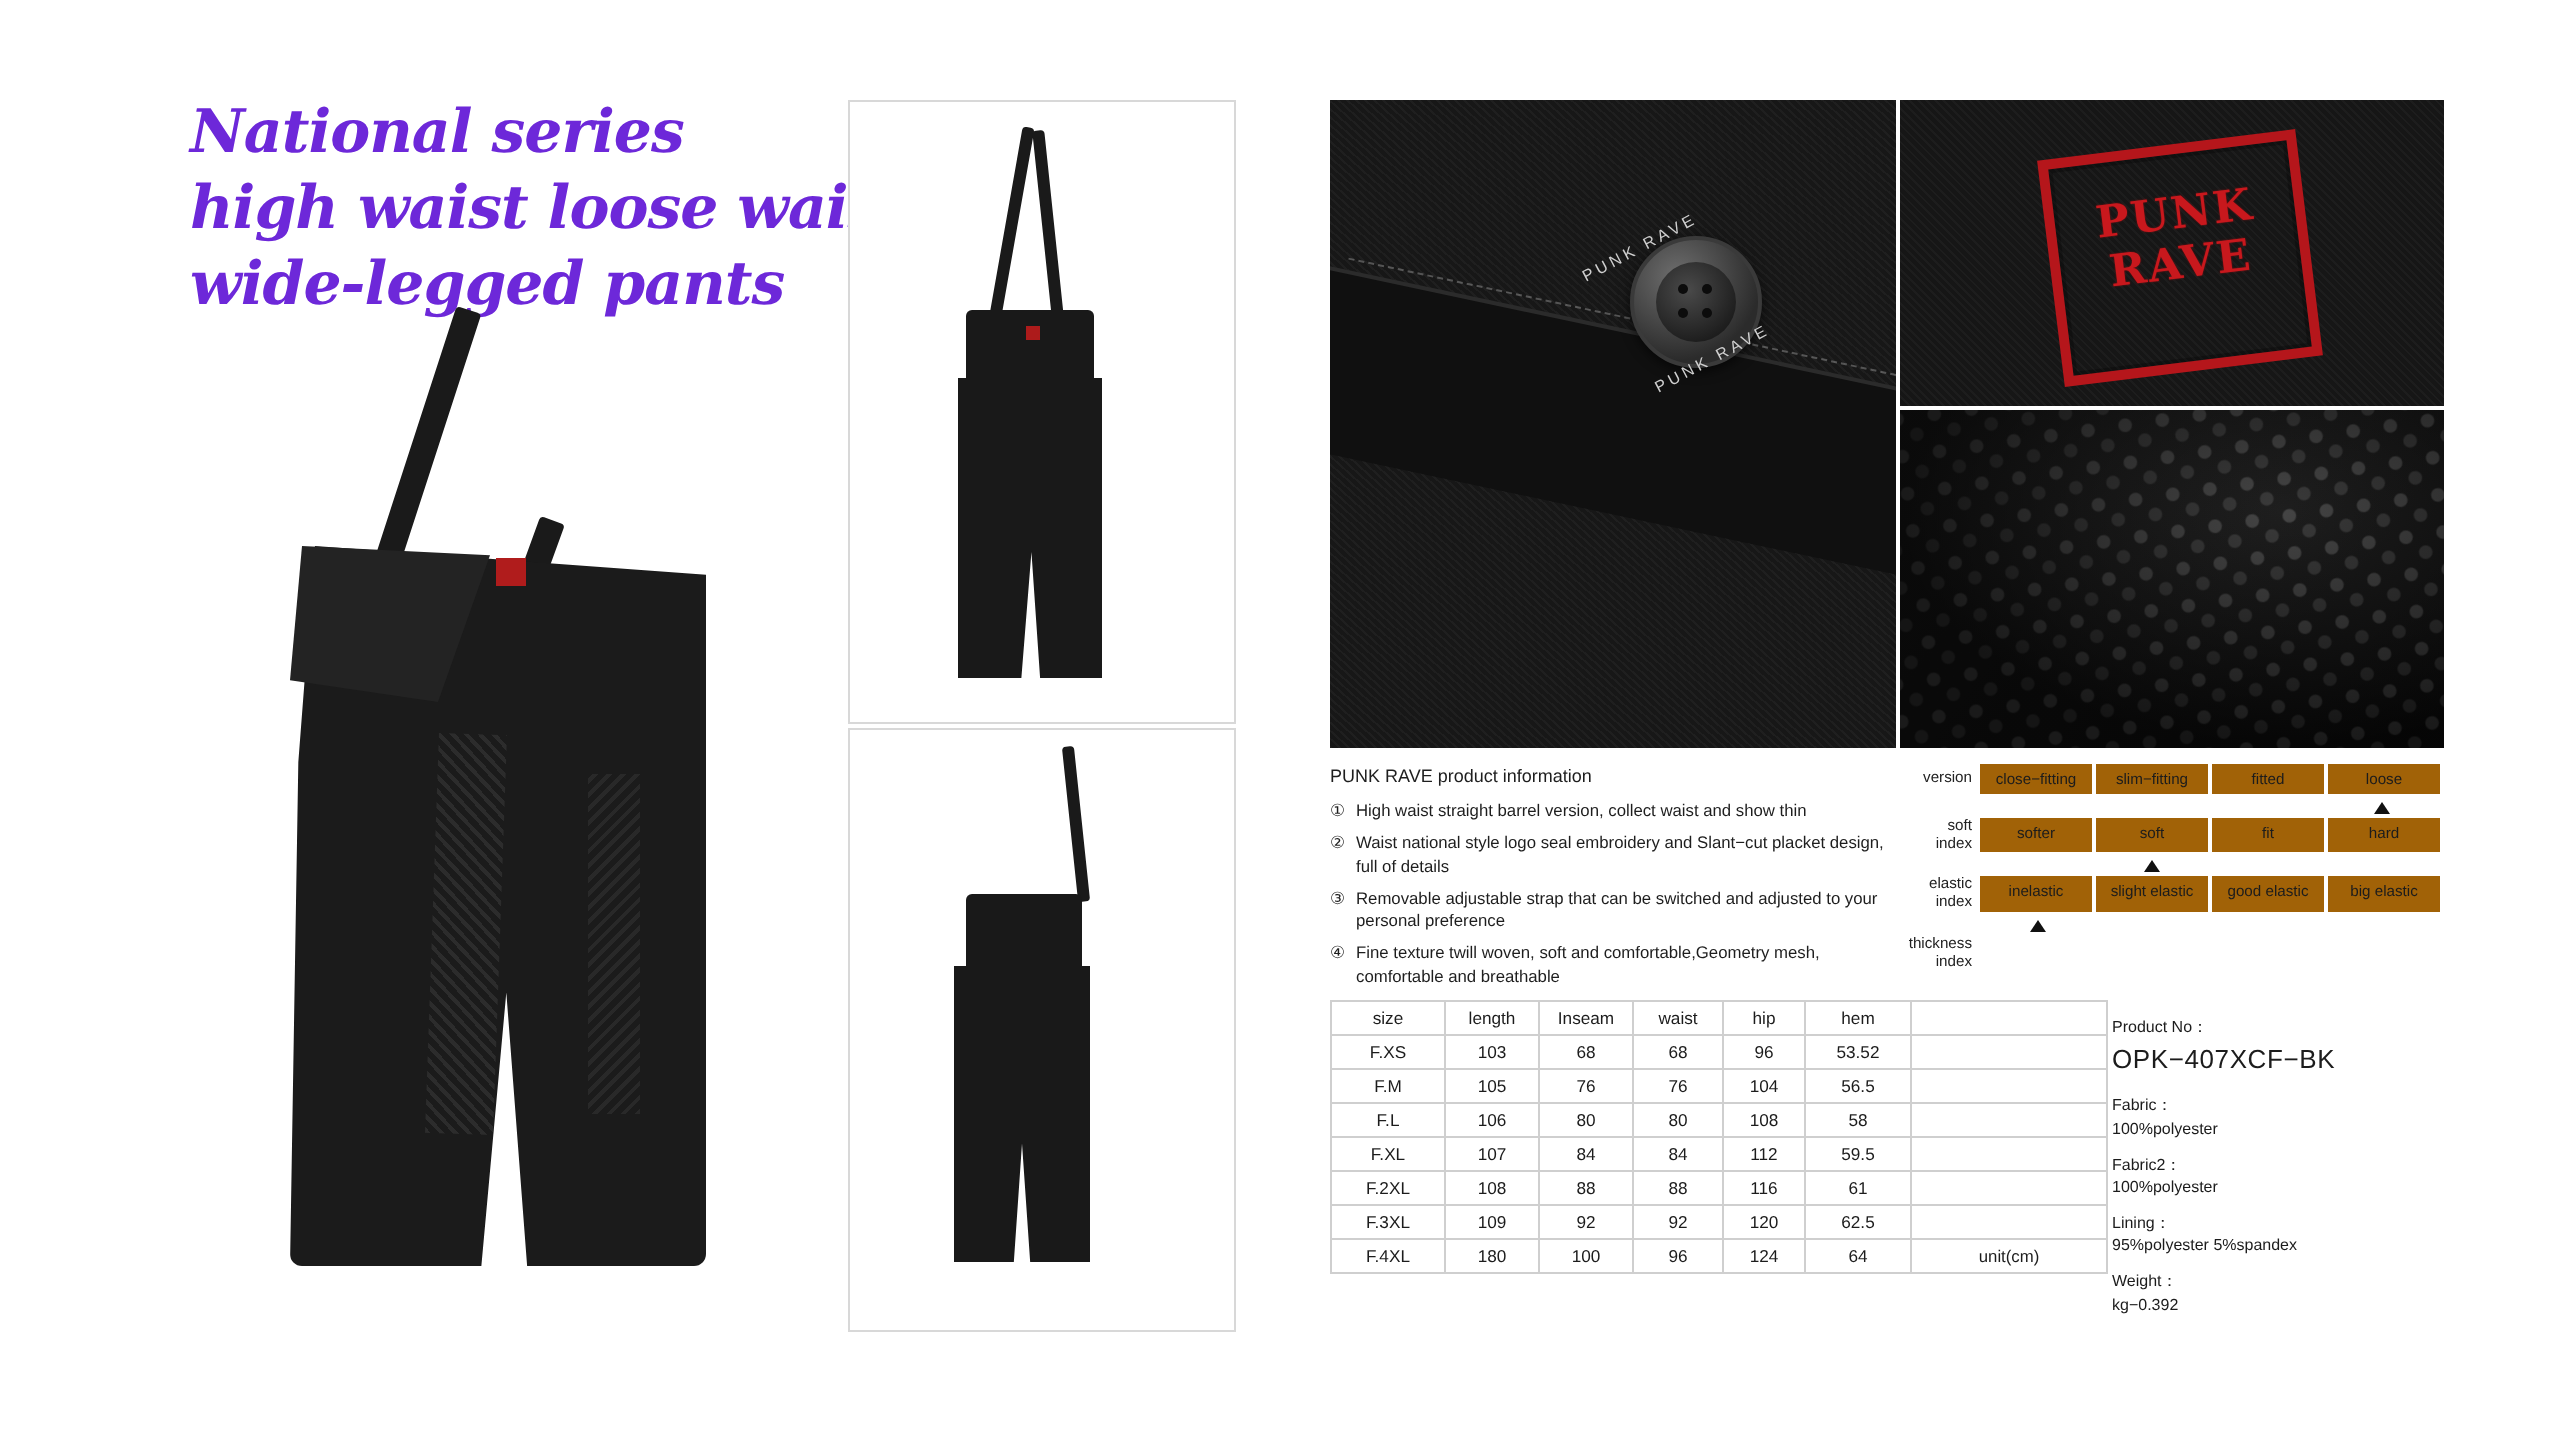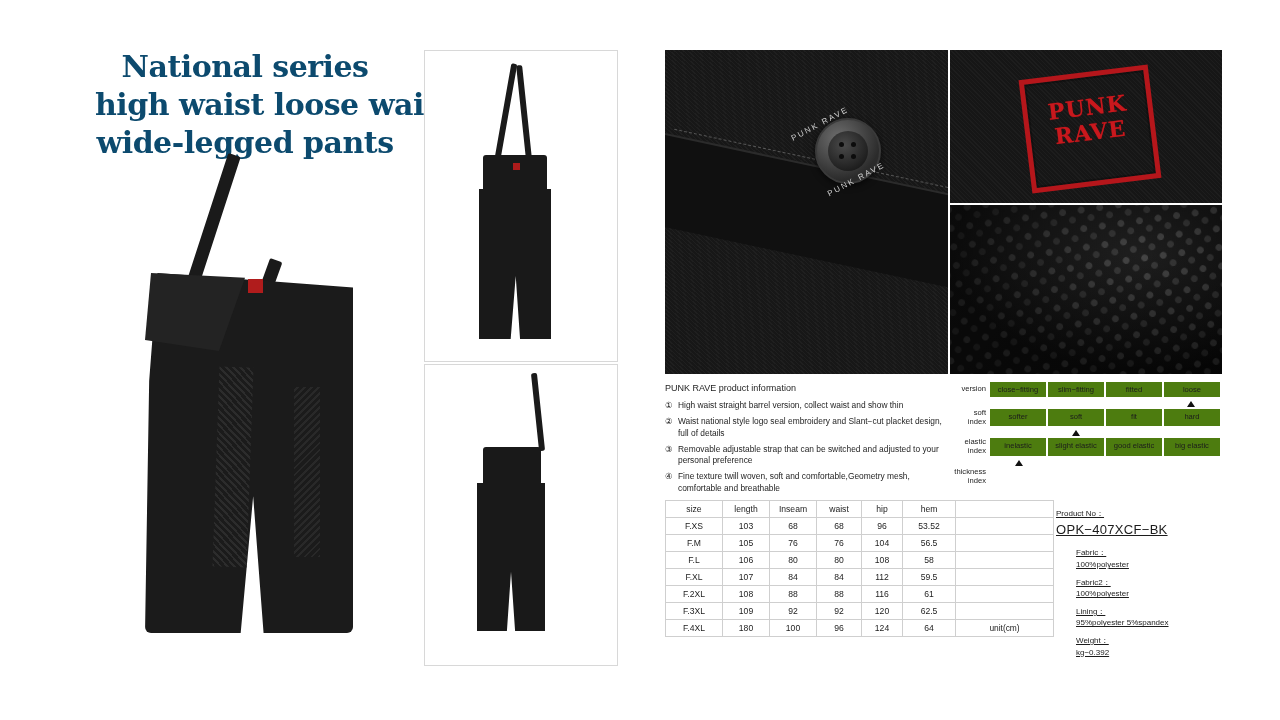--- a/index.html
+++ b/index.html
@@ -25,22 +25,22 @@
   .headline {
     position: absolute;
     left: 95px;
     top: 48px;
     width: 300px;
     font-family: "DejaVu Serif", serif;
     font-weight: bold;
     font-size: 30px;
     line-height: 1.27;
     letter-spacing: -0.5px;
-    text-align: center;
-    color: #0c4a6e;
+    color: #6d28d9;
+    font-style: italic;
   }
   .headline div { white-space: nowrap; }
 
   .model-wrap {
     position: absolute;
     left: 120px;
     top: 155px;
     width: 260px;
     height: 490px;
   }
@@ -260,21 +260,21 @@
     text-align: right;
     padding-right: 4px;
     font-size: 7.6px;
     line-height: 1.15;
     align-self: center;
     color: #222;
   }
   .spec-cells { display: flex; flex: 1; gap: 2px; position: relative; }
   .spec-cell {
     flex: 1;
-    background: #4d7c0f;
+    background: #a16207;
     text-align: center;
     padding: 3px 0;
     font-size: 7.6px;
     color: #1c1c1c;
   }
   .marker {
     position: absolute;
     bottom: -10px;
     width: 0; height: 0;
     border-left: 4px solid transparent;
@@ -302,25 +302,24 @@
   .unit-cell { font-size: 8.4px; }
 
   
   .product-info {
     position: absolute;
     left: 396px; top: 508px;
     width: 170px;
     font-size: 8px;
     line-height: 1.45;
     color: #1c1c1c;
-    text-decoration: underline;
   }
   .pi-label { font-size: 8px; }
   .pi-code { font-size: 13px; margin: 1px 0 8px; letter-spacing: .3px; }
-  .pi-group { margin-bottom: 6px; margin-left: 20px; }
+  .pi-group { margin-bottom: 6px; }
 </style>
 </head>
 <body>
 
 <div class="left-col">
   <div class="headline">
     <div>National series</div>
     <div>high waist loose waist</div>
     <div>wide-legged pants</div>
   </div>

